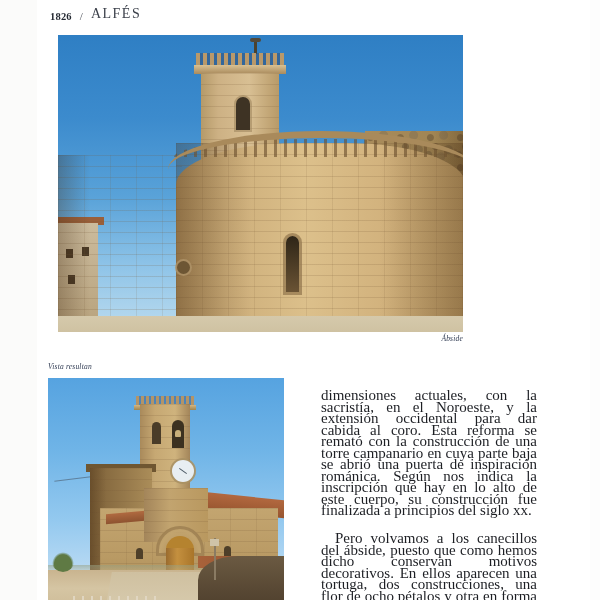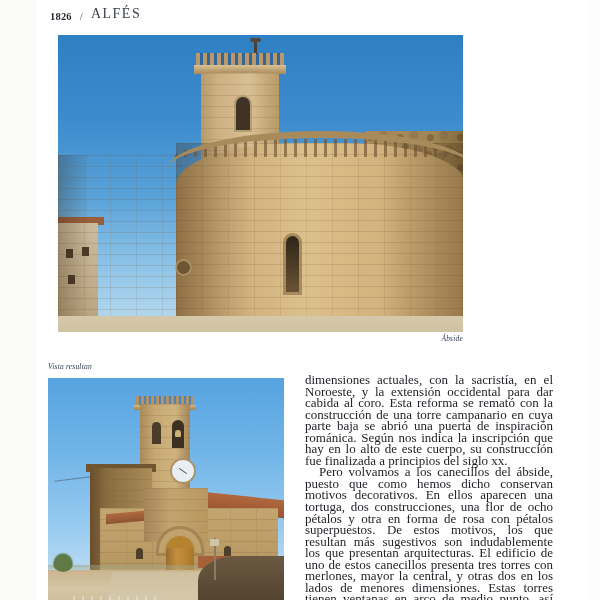--- a/index.html
+++ b/index.html
@@ -419,23 +419,23 @@
   }
 
   
   .text-col {
     position: absolute;
     left: 305px;
     top: 374px;
     width: 248px;
   }
   .text-col p {
-    margin: 0;
+    margin: 16px;
     font-family: "Liberation Serif", serif;
-    font-size: 13px;
+    font-size: 15px;
     line-height: 11.55px;
     text-align: justify;
     color: #1d1f24;
     hyphens: manual;
   }
   .text-col p + p { text-indent: 14px; }
 </style>
 </head>
 <body>
 

